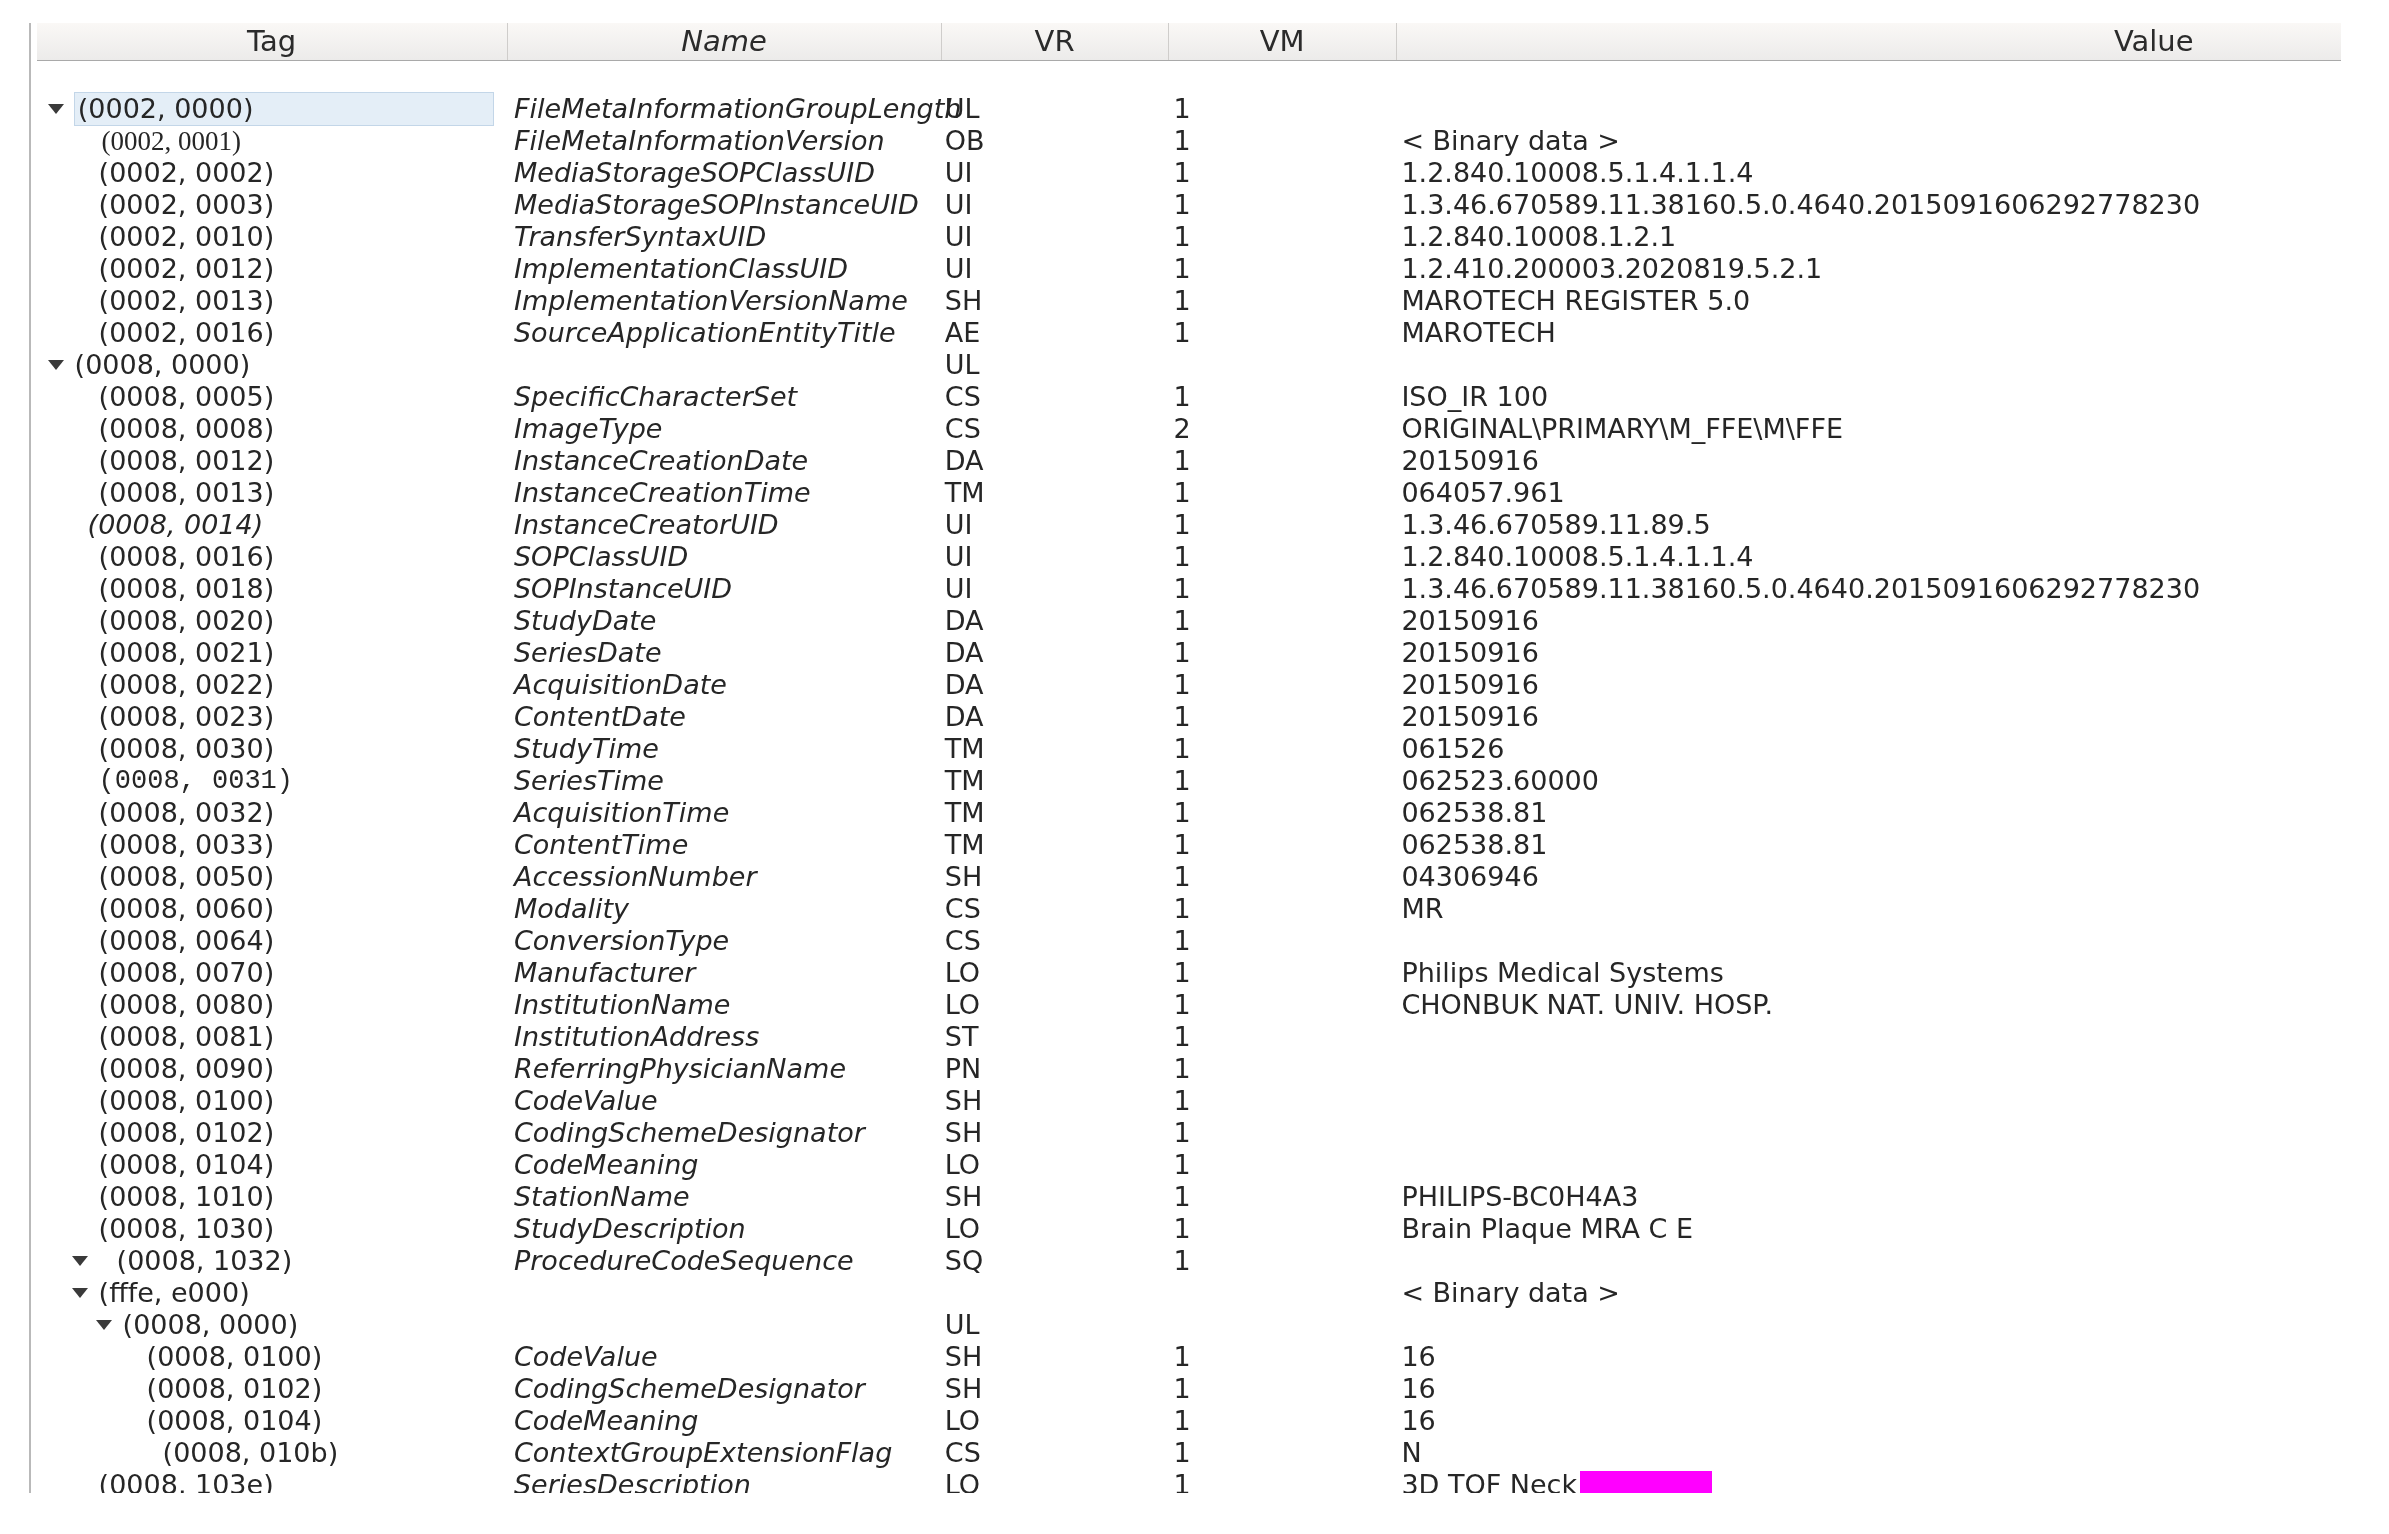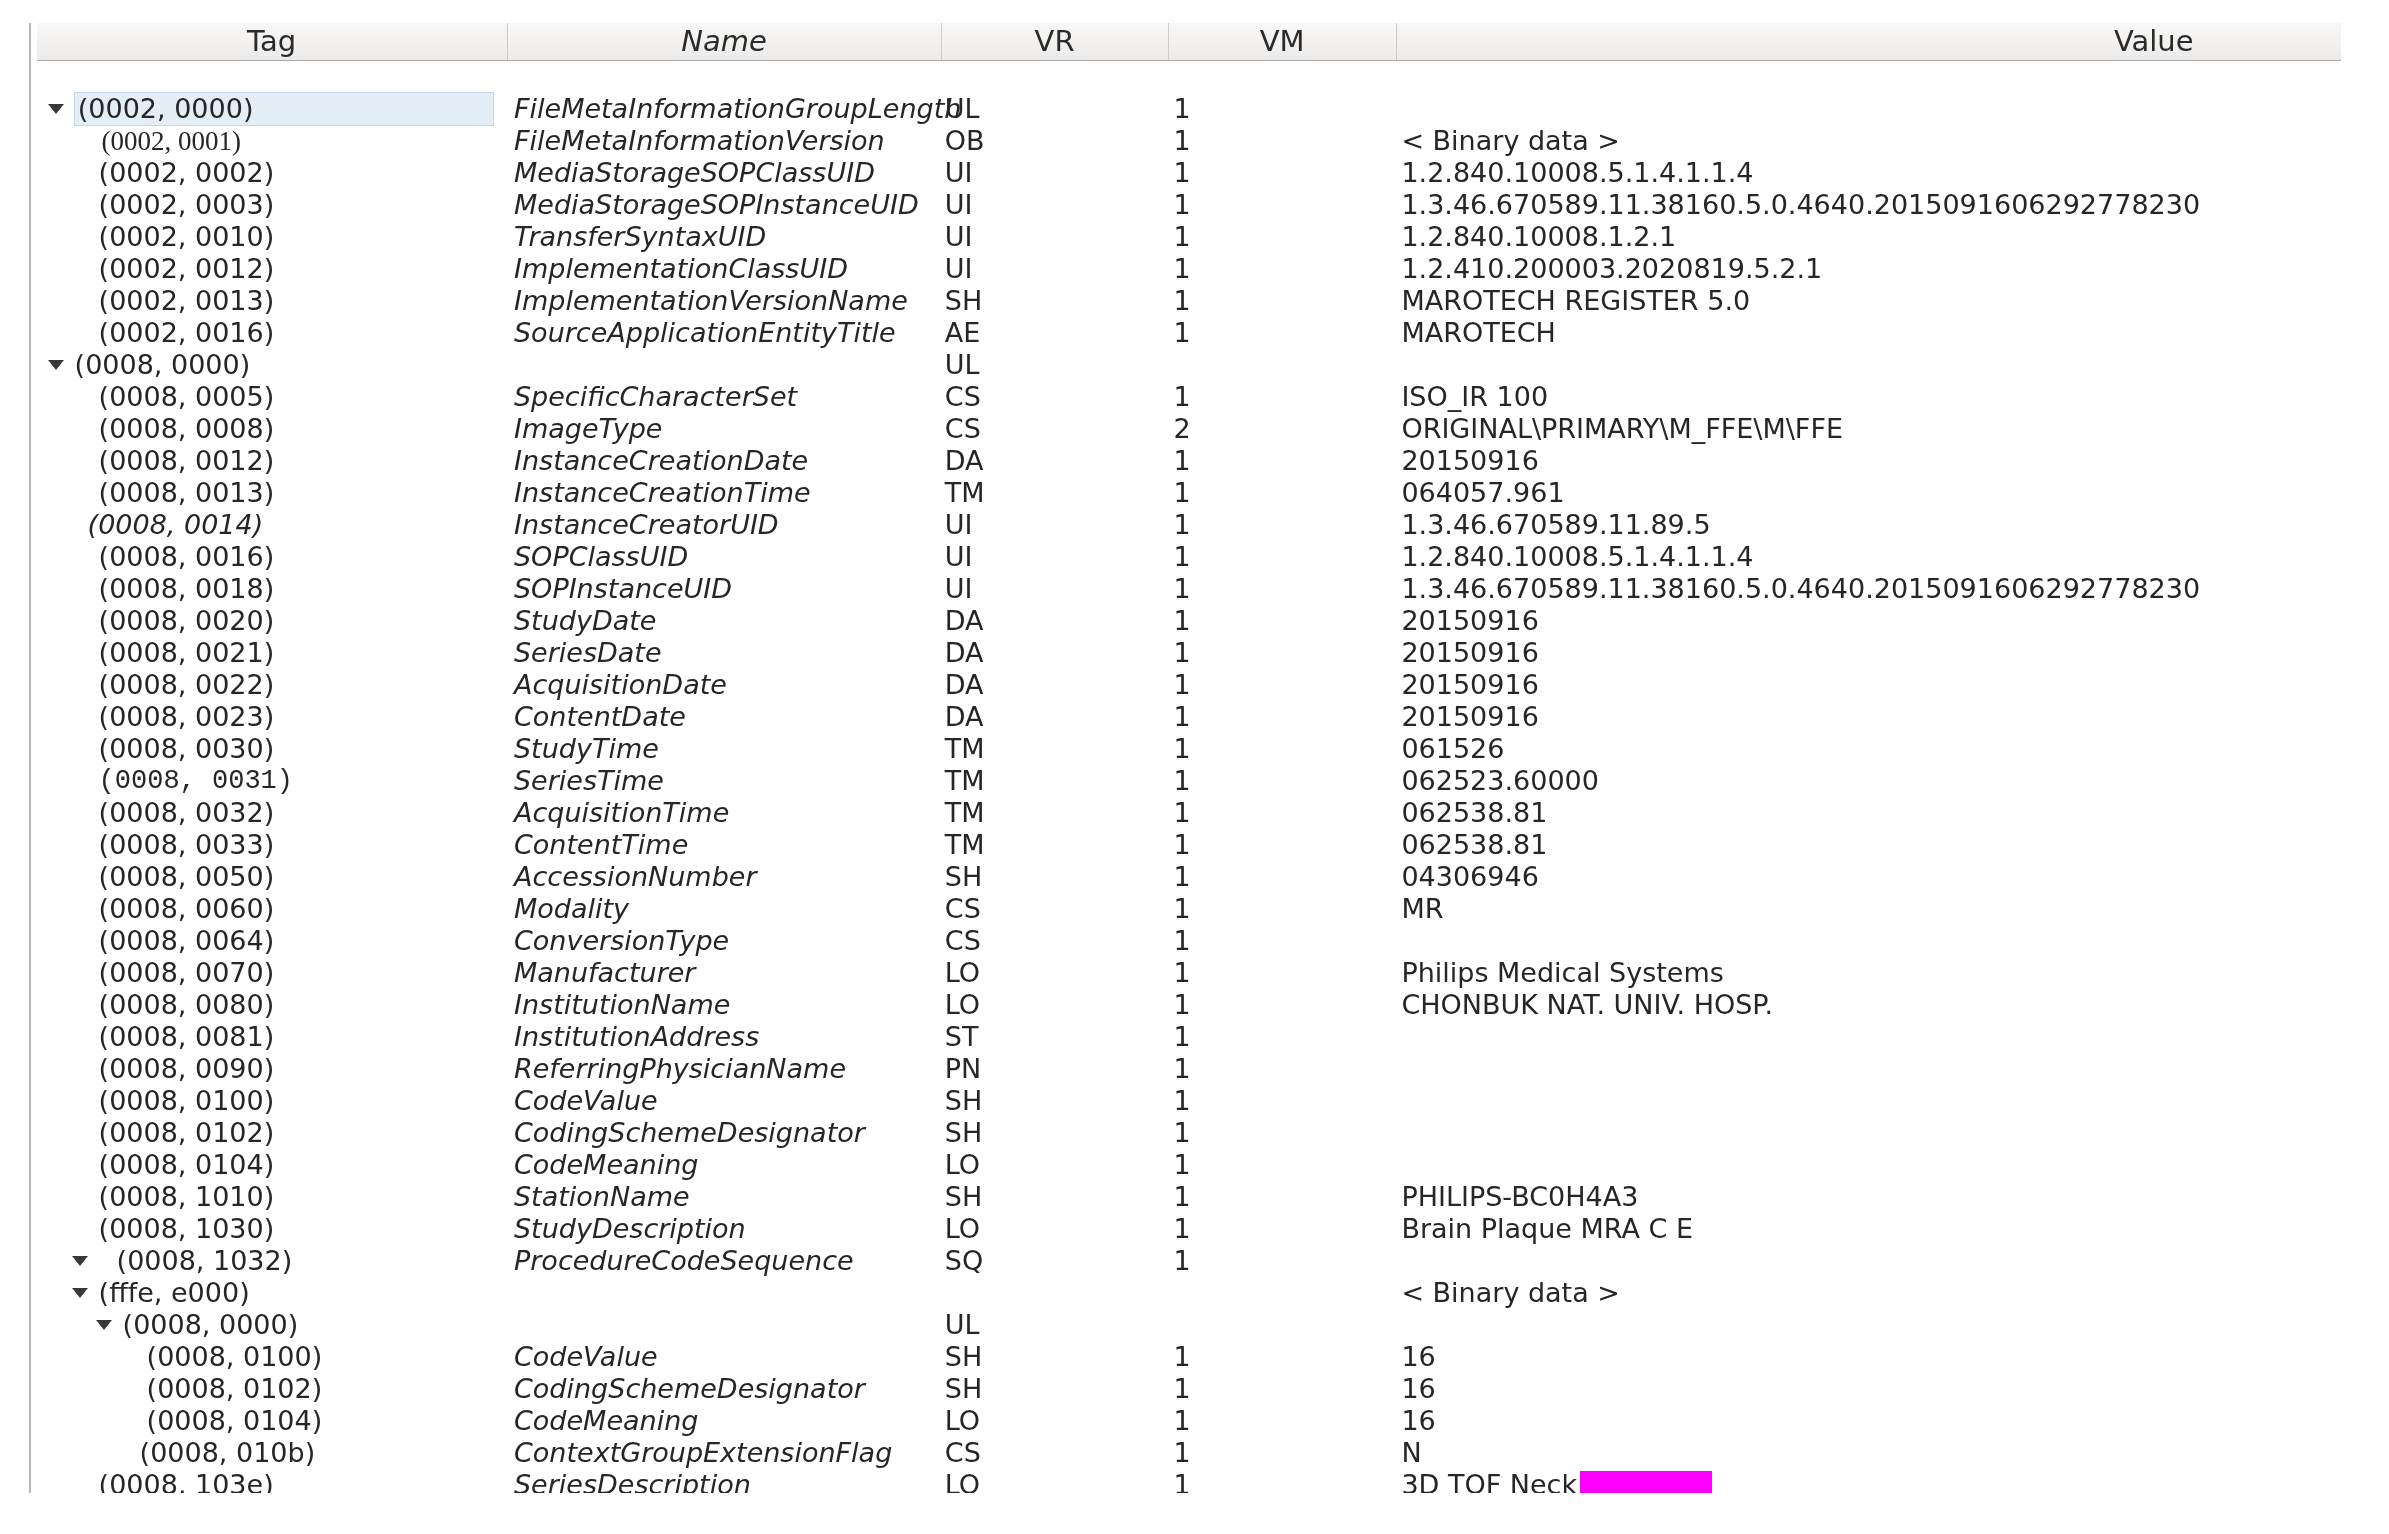--- a/index.html
+++ b/index.html
@@ -561,21 +561,21 @@
             <span class="tag-text">(0008, 0104)</span>
           </div>
         </div>
         <div class="cell name c-name"><span>CodeMeaning</span></div>
         <div class="cell vr c-vr"><span>LO</span></div>
         <div class="cell vm c-vm"><span>1</span></div>
         <div class="cell value c-value"><span>16</span></div>
       </div>
       <div class="row">
         <div class="cell tag c-tag">
-          <div class="tag-inner" style="left: 76px; justify-content: flex-end;">
+          <div class="tag-inner" style="left: 99px; justify-content: flex-end;">
             <span class="arrow hidden"></span>
             <span class="tag-text">(0008, 010b)</span>
           </div>
         </div>
         <div class="cell name c-name"><span>ContextGroupExtensionFlag</span></div>
         <div class="cell vr c-vr"><span>CS</span></div>
         <div class="cell vm c-vm"><span>1</span></div>
         <div class="cell value c-value"><span>N</span></div>
       </div>
       <div class="row">

